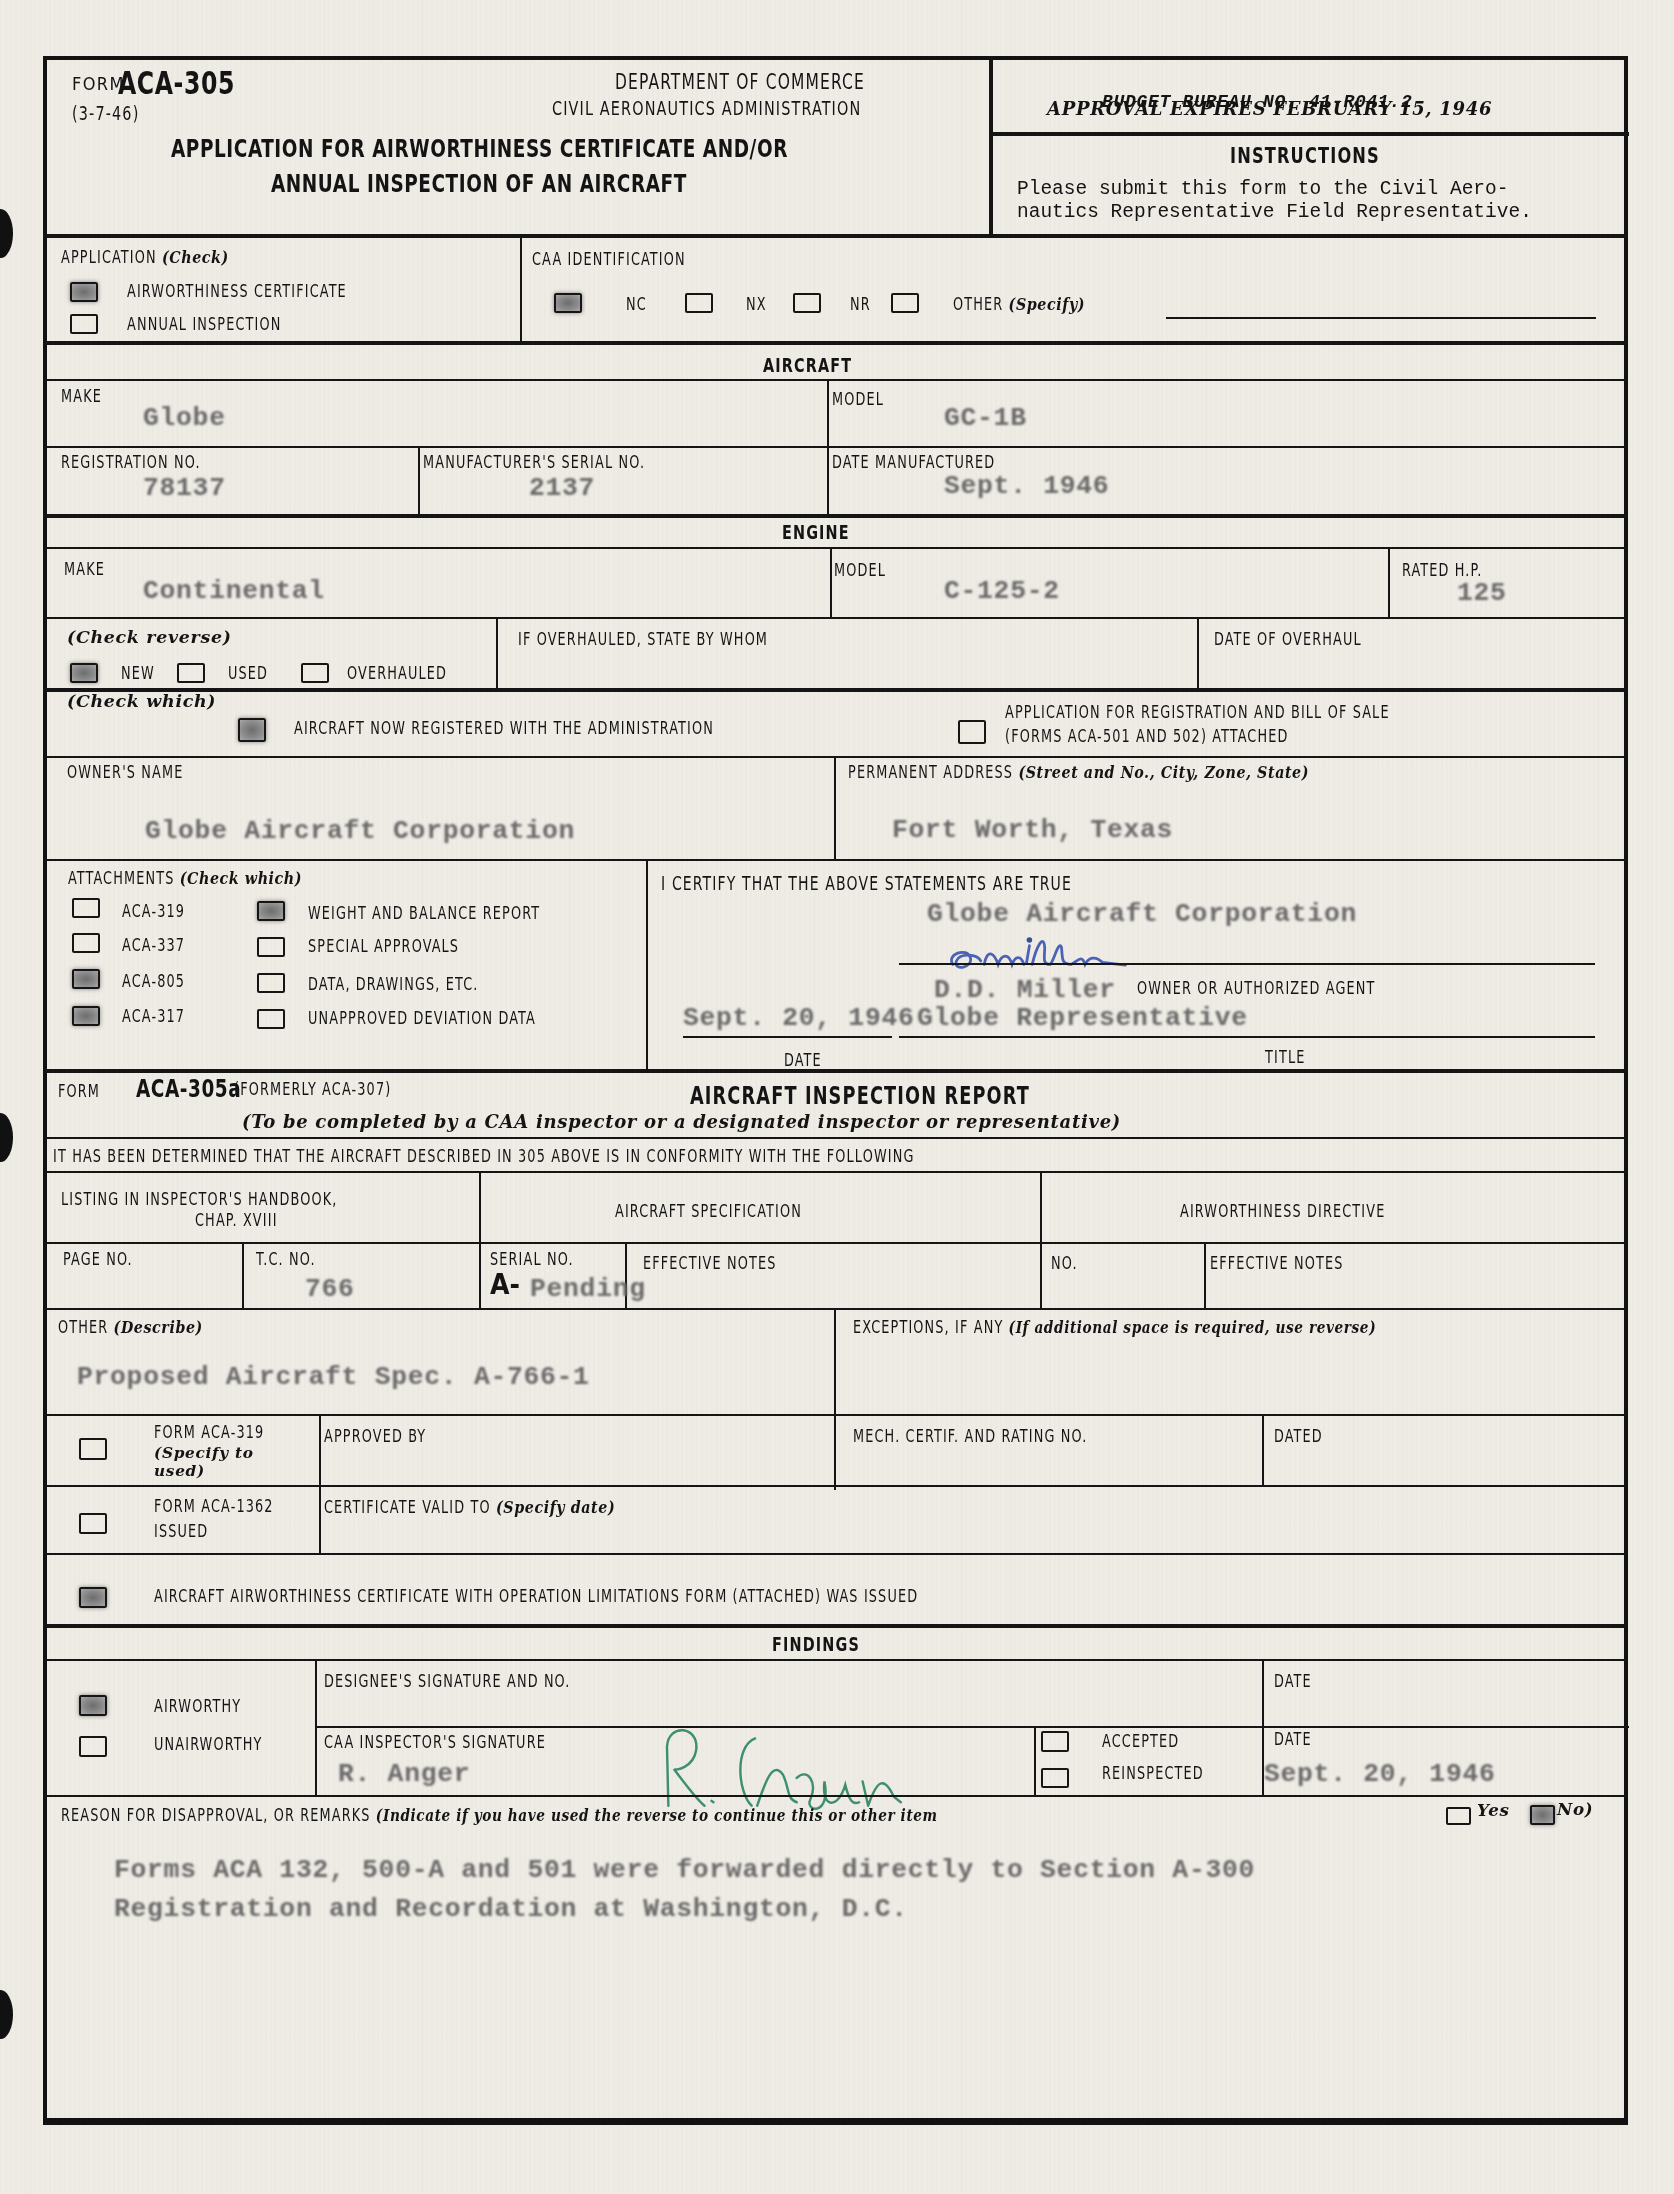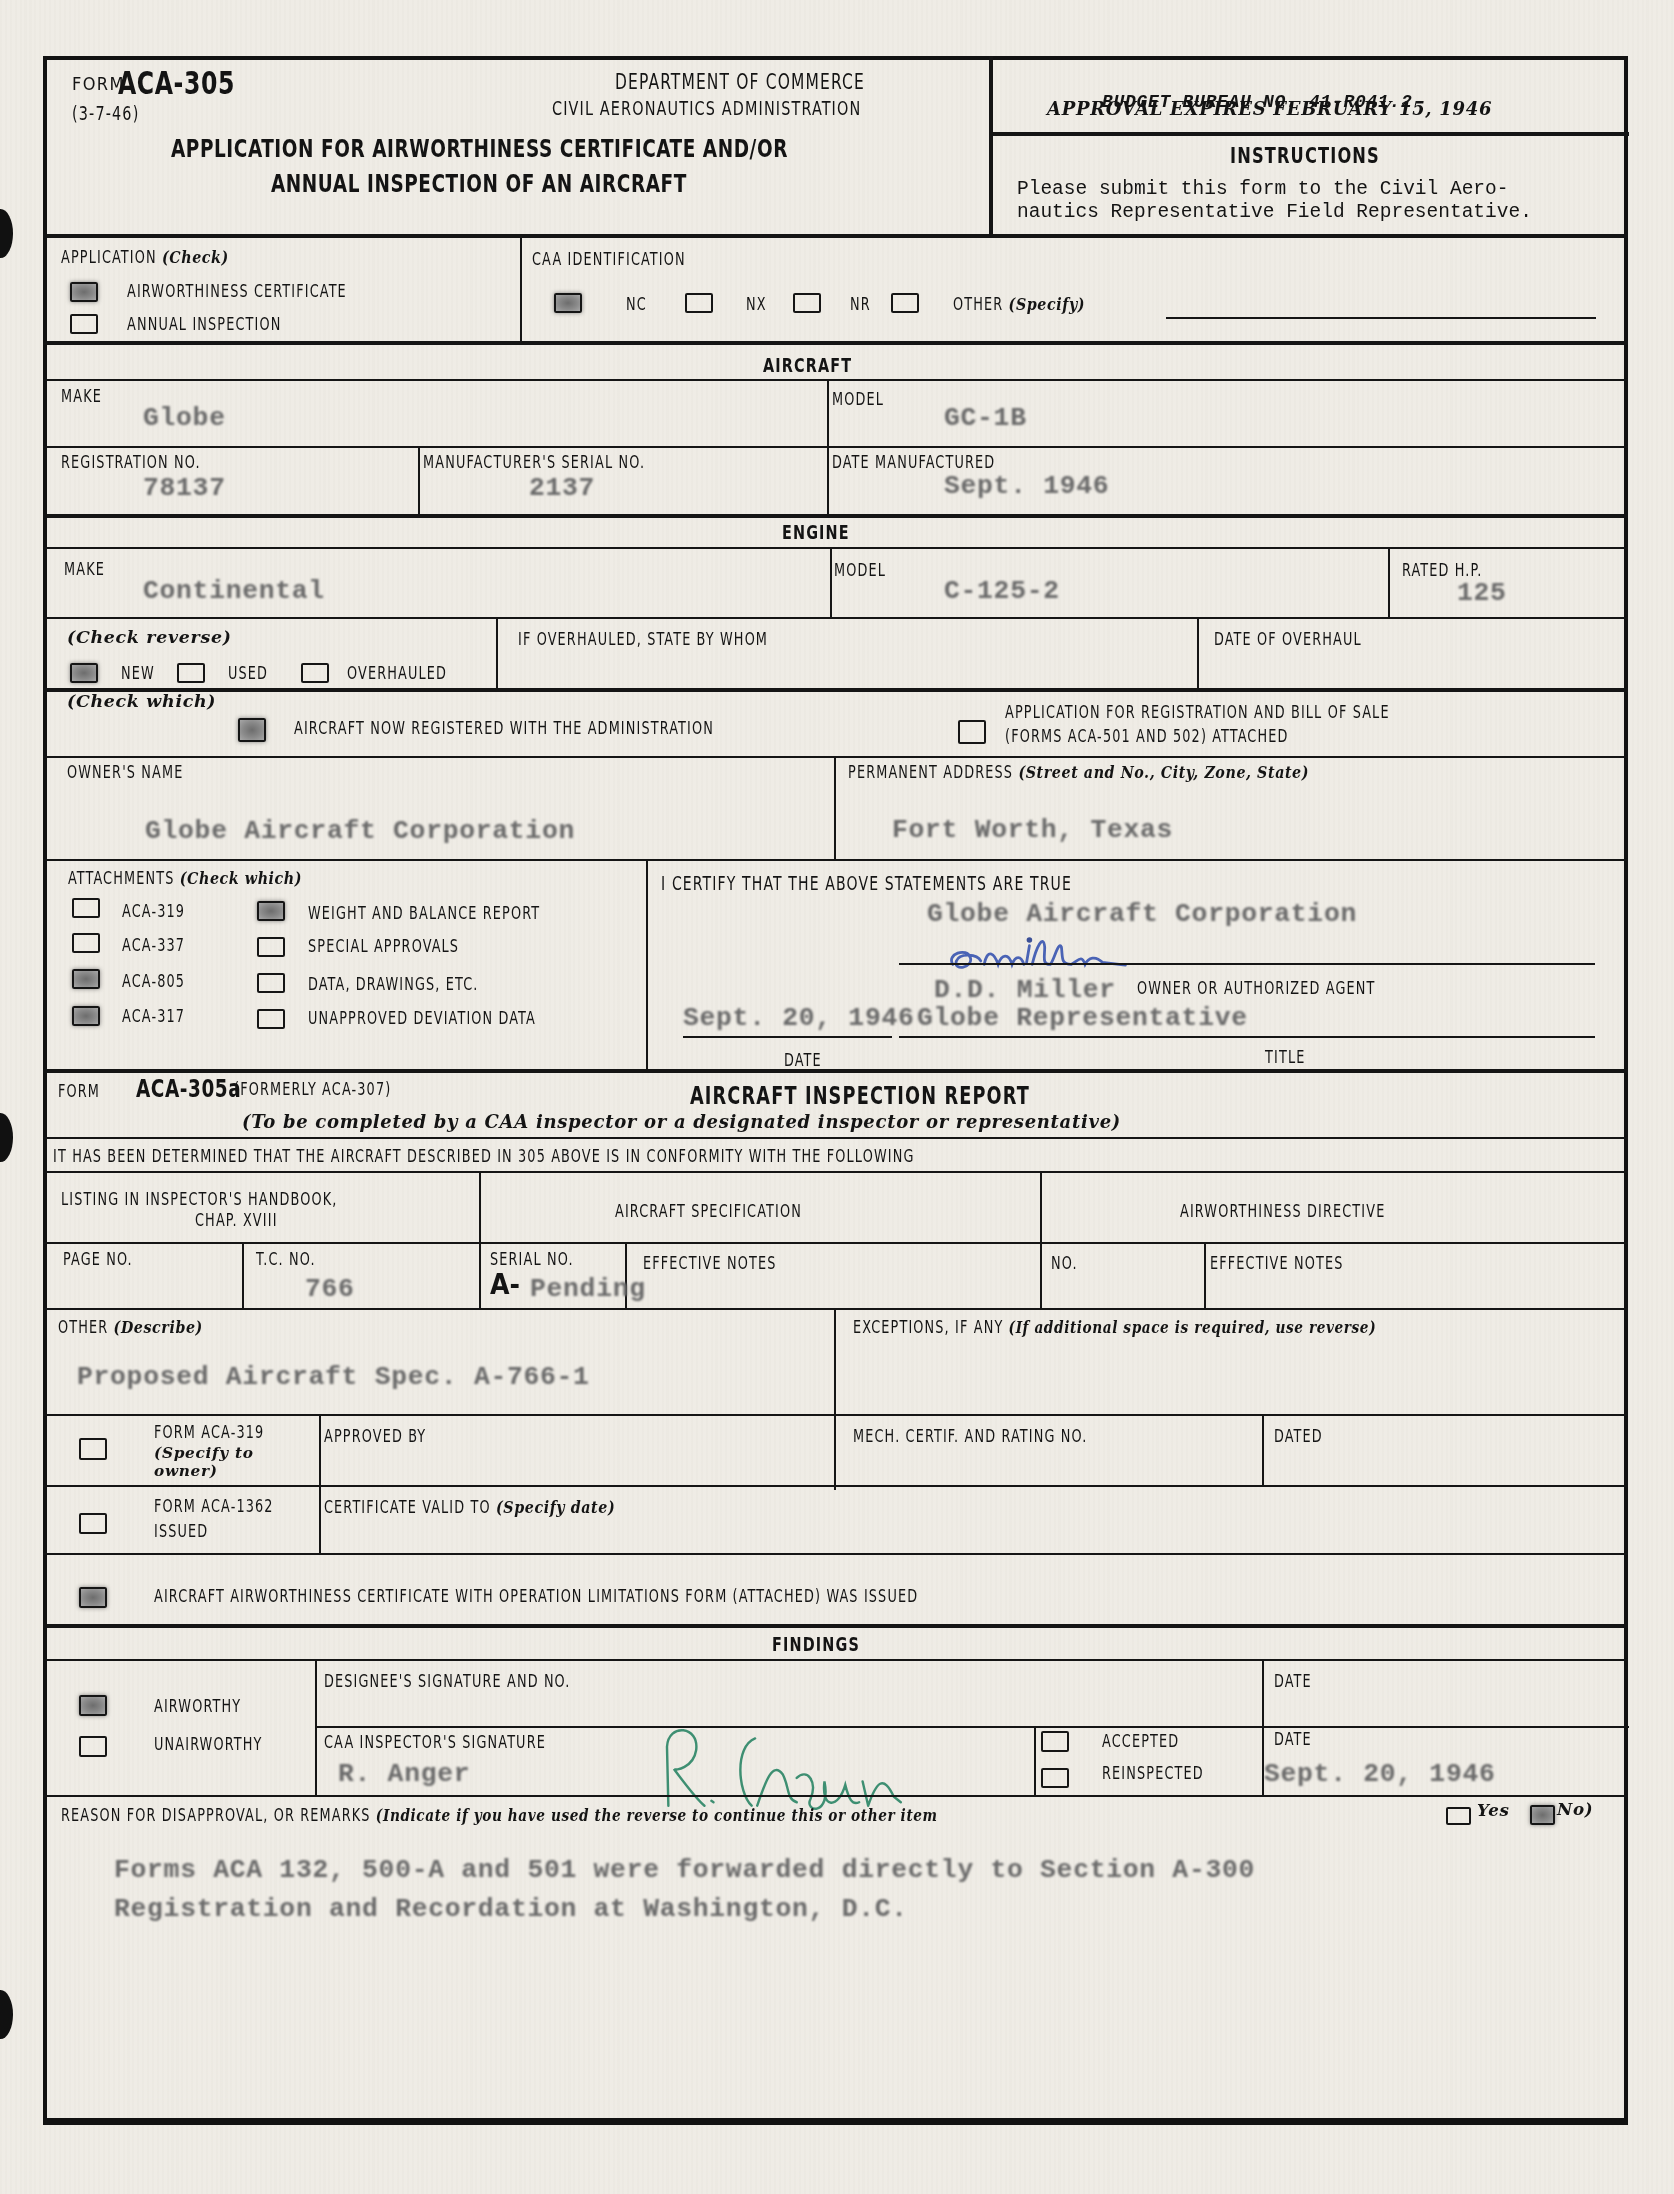--- a/index.html
+++ b/index.html
@@ -218,21 +218,21 @@
 <div class="t cond" style="left:58px; top:1319px;"><span>OTHER</span> <span class="ital">(Describe)</span></div>
 <div class="typed" style="left:77px; top:1364px;">Proposed Aircraft Spec. A-766-1</div>
 <div class="t cond" style="left:853px; top:1319px;"><span>EXCEPTIONS, IF ANY</span> <span class="ital" style="font-size:16.7px;">(If additional space is required, use reverse)</span></div>
 <div class="hl thin" style="left:43px; top:1414px; width:1585px;"></div>
 
 <div class="vl" style="left:319px; top:1416px; height:139px;"></div>
 <div class="vl" style="left:1262px; top:1416px; height:70px;"></div>
 <div class="cb" style="left:79px; top:1438px; height:22px;"></div>
 <div class="t cond" style="left:154px; top:1424px;">FORM ACA-319</div>
 <div class="t ital" style="left:154px; top:1446px; font-size:15.3px;">(Specify to</div>
-<div class="t ital" style="left:154px; top:1464px; font-size:15.3px;">owner)</div>
+<div class="t ital" style="left:154px; top:1464px; font-size:15.3px;">used)</div>
 <div class="t cond" style="left:324px; top:1428px;">APPROVED BY</div>
 <div class="t cond" style="left:853px; top:1428px;">MECH. CERTIF. AND RATING NO.</div>
 <div class="t cond" style="left:1274px; top:1428px;">DATED</div>
 <div class="hl thin" style="left:43px; top:1485px; width:1585px;"></div>
 
 <div class="cb" style="left:79px; top:1513px; height:21px;"></div>
 <div class="t cond" style="left:154px; top:1498px;">FORM ACA-1362</div>
 <div class="t cond" style="left:154px; top:1523px;">ISSUED</div>
 <div class="t cond" style="left:324px; top:1499px;"><span>CERTIFICATE VALID TO</span> <span class="ital">(Specify date)</span></div>
 <div class="hl thin" style="left:43px; top:1553px; width:1585px;"></div>

